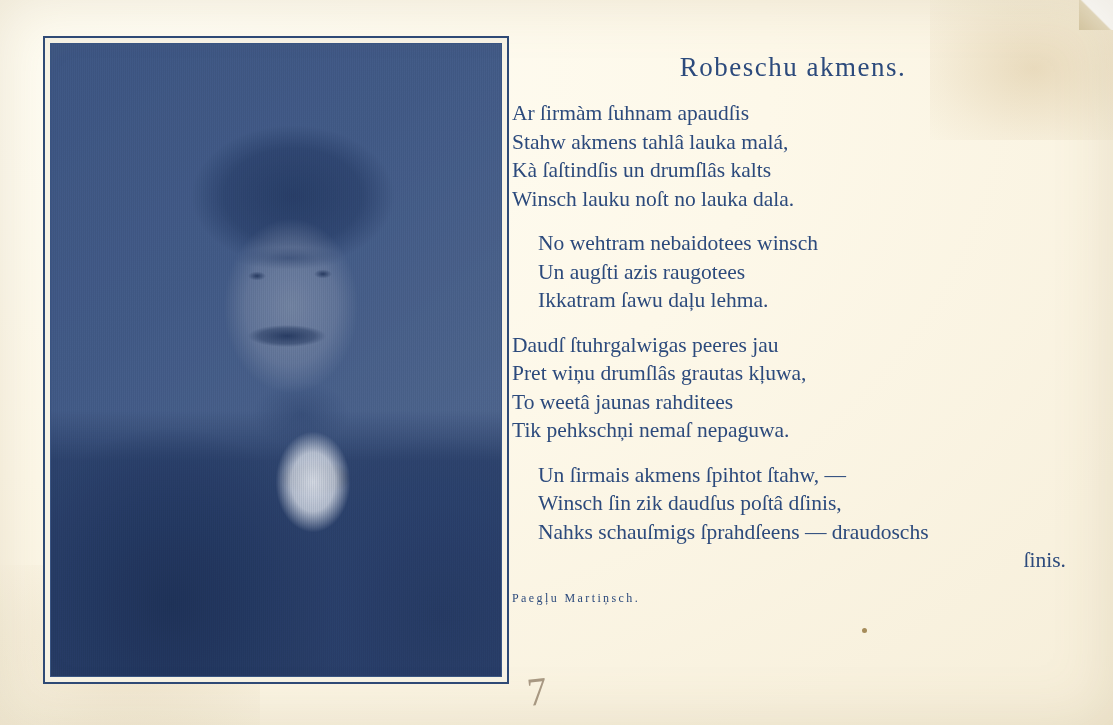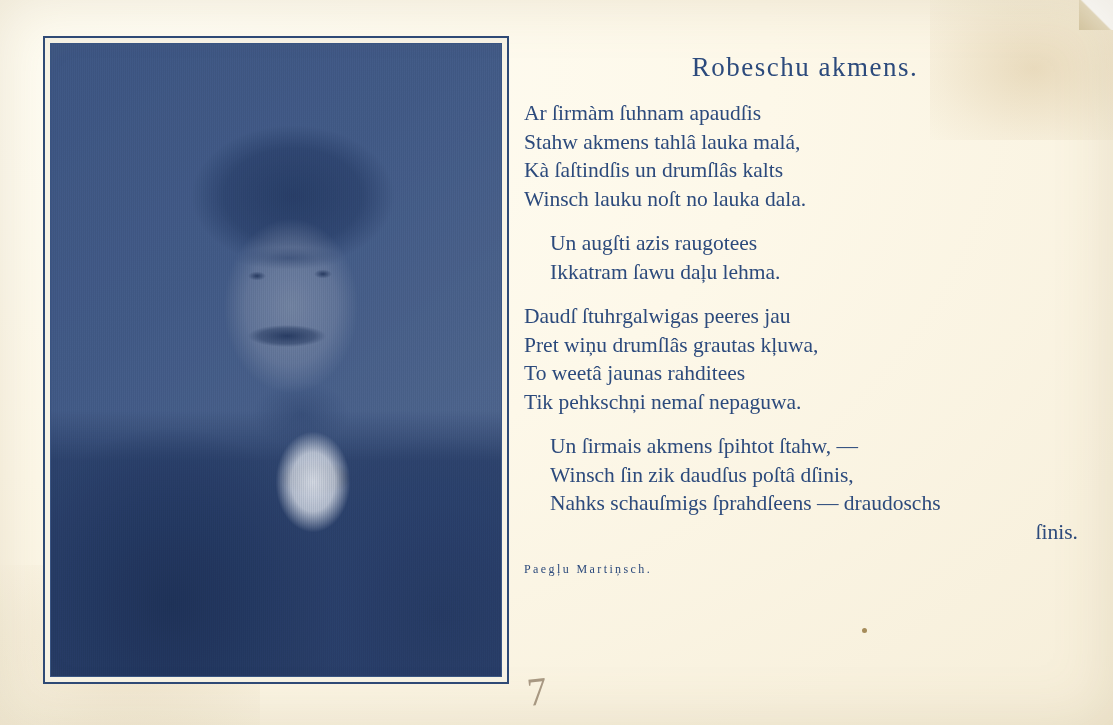--- a/index.html
+++ b/index.html
@@ -112,21 +112,21 @@
   .photo-tint {
     position: absolute;
     inset: 0;
     background: rgba(40,70,130,0.12);
     pointer-events: none;
   }
 
   
   .poem {
     position: absolute;
-    left: 524px;
+    left: 512px;
     top: 40px;
     width: 562px;
     color: #2c4a7c;
   }
   .poem-title {
     text-align: center;
     font-size: 27px;
     letter-spacing: 1.5px;
     margin: 12px 0 16px 0;
     color: #2c4a7c;
@@ -199,20 +199,21 @@
     <div class="poem-title">Robeschu akmens.</div>
 
     <div class="stanza">
       <div class="line">Ar ſirmàm ſuhnam apaudſis</div>
       <div class="line">Stahw akmens tahlâ lauka malá,</div>
       <div class="line">Kà ſaſtindſis un drumſlâs kalts</div>
       <div class="line">Winsch lauku noſt no lauka dala.</div>
     </div>
 
     <div class="stanza indented">
+      <div class="line">No wehtram nebaidotees winsch</div>
       <div class="line">Un augſti azis raugotees</div>
       <div class="line">Ikkatram ſawu daļu lehma.</div>
     </div>
 
     <div class="stanza">
       <div class="line">Daudſ ſtuhrgalwigas peeres jau</div>
       <div class="line">Pret wiņu drumſlâs grautas kļuwa,</div>
       <div class="line">To weetâ jaunas rahditees</div>
       <div class="line">Tik pehkschņi nemaſ nepaguwa.</div>
     </div>

